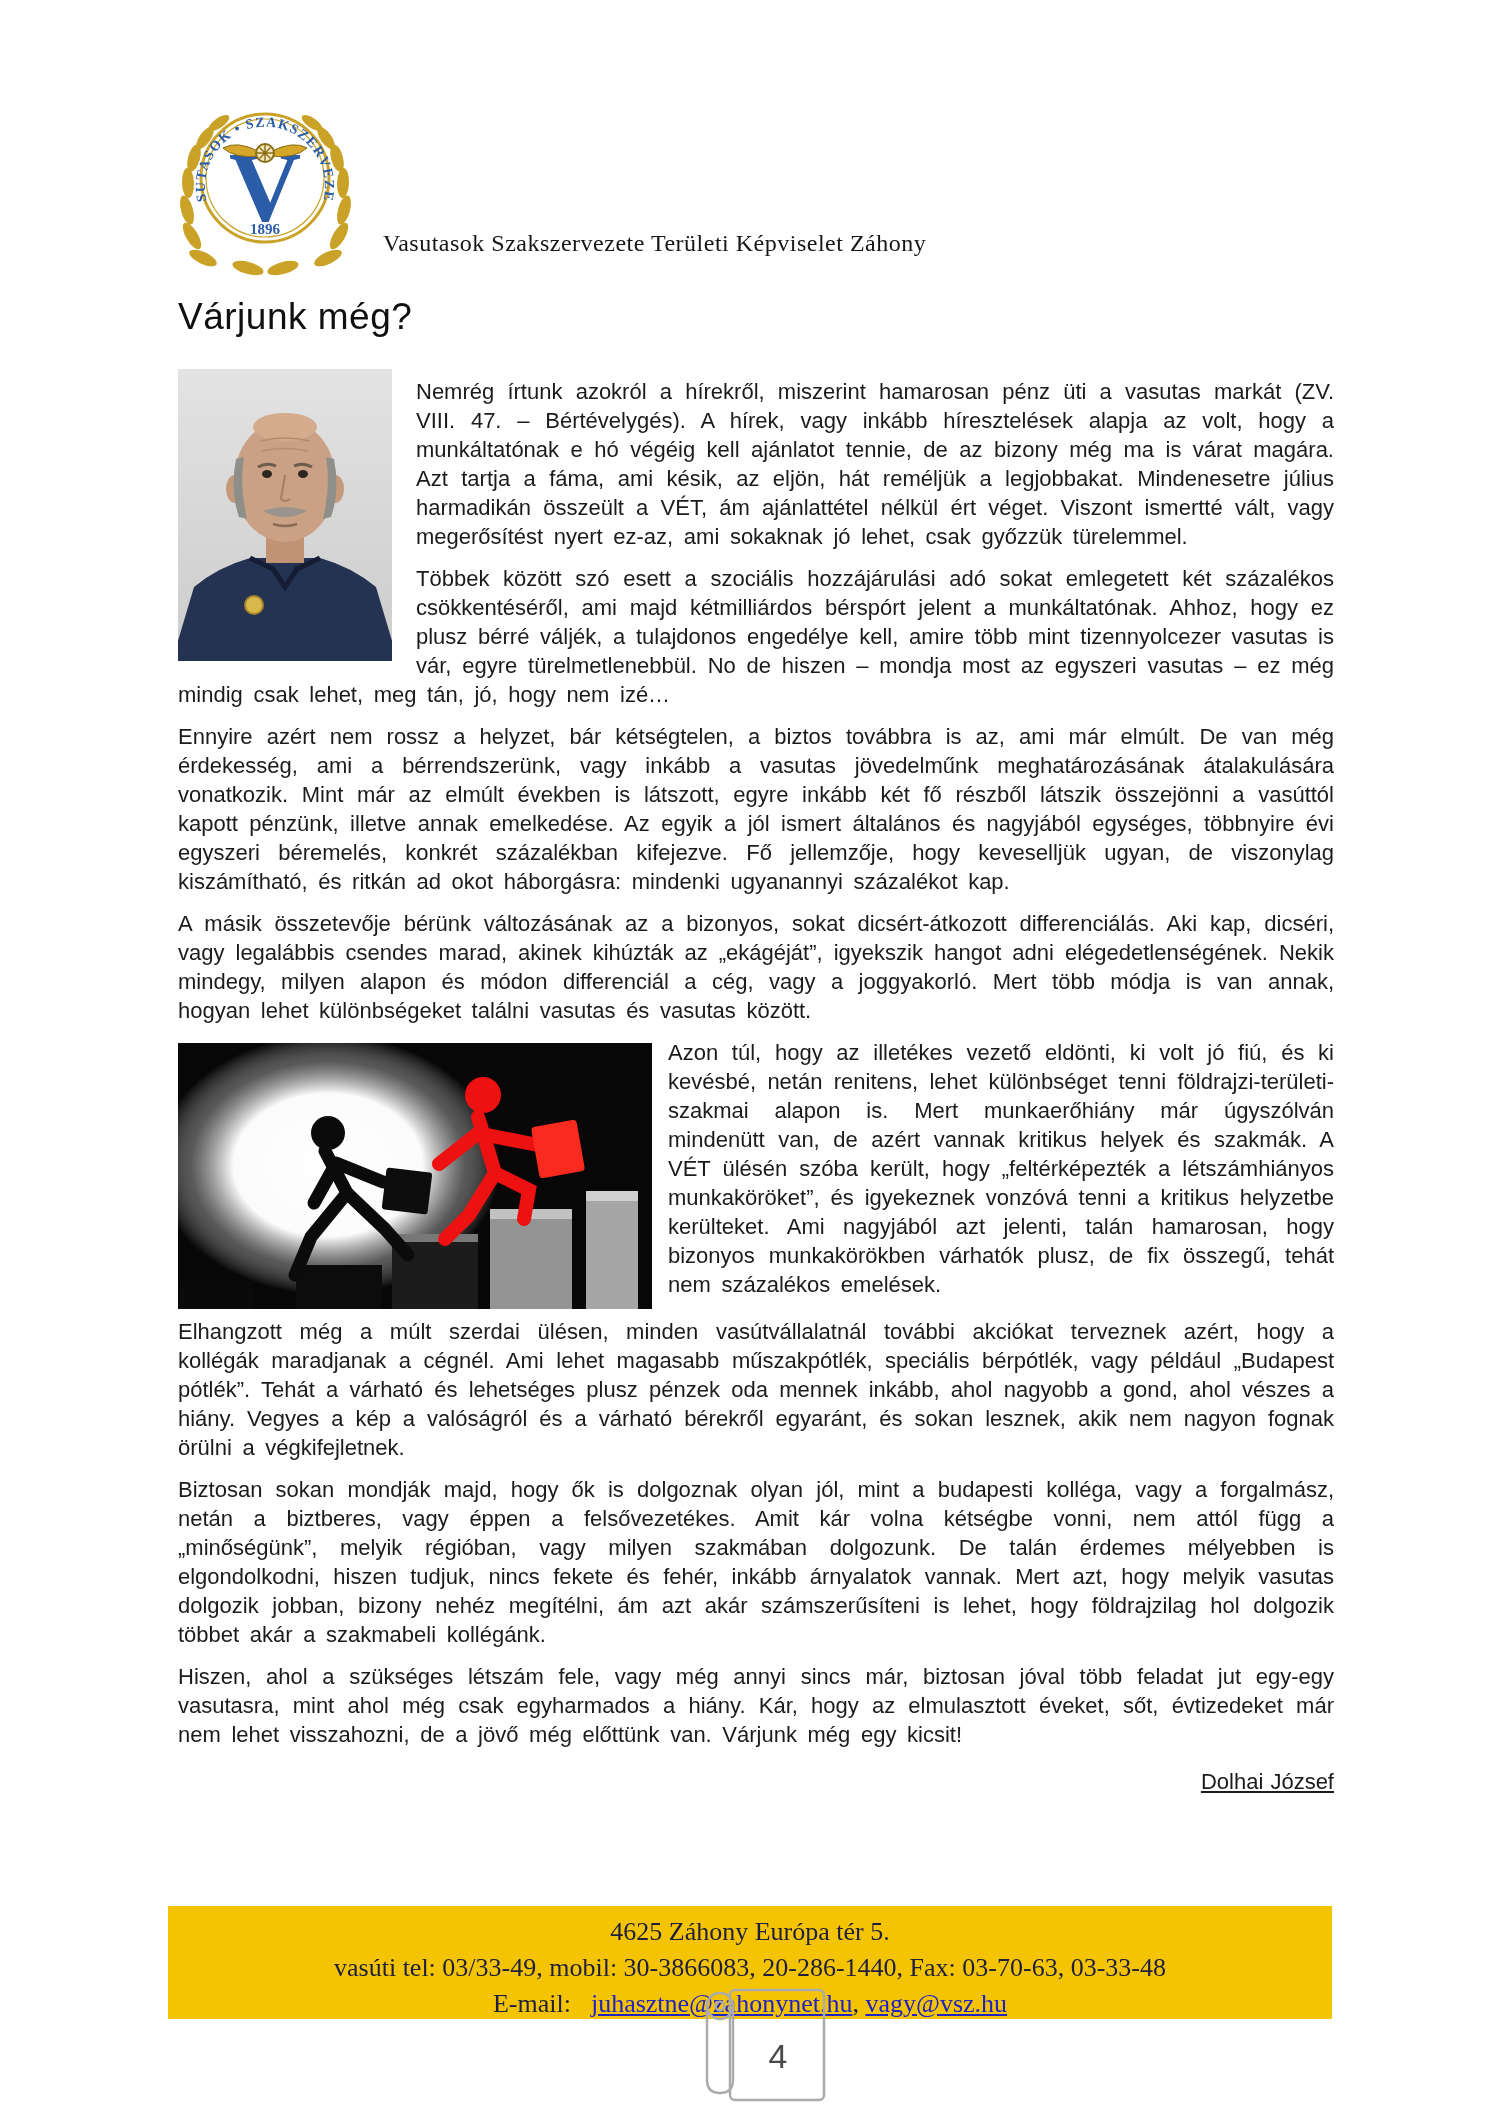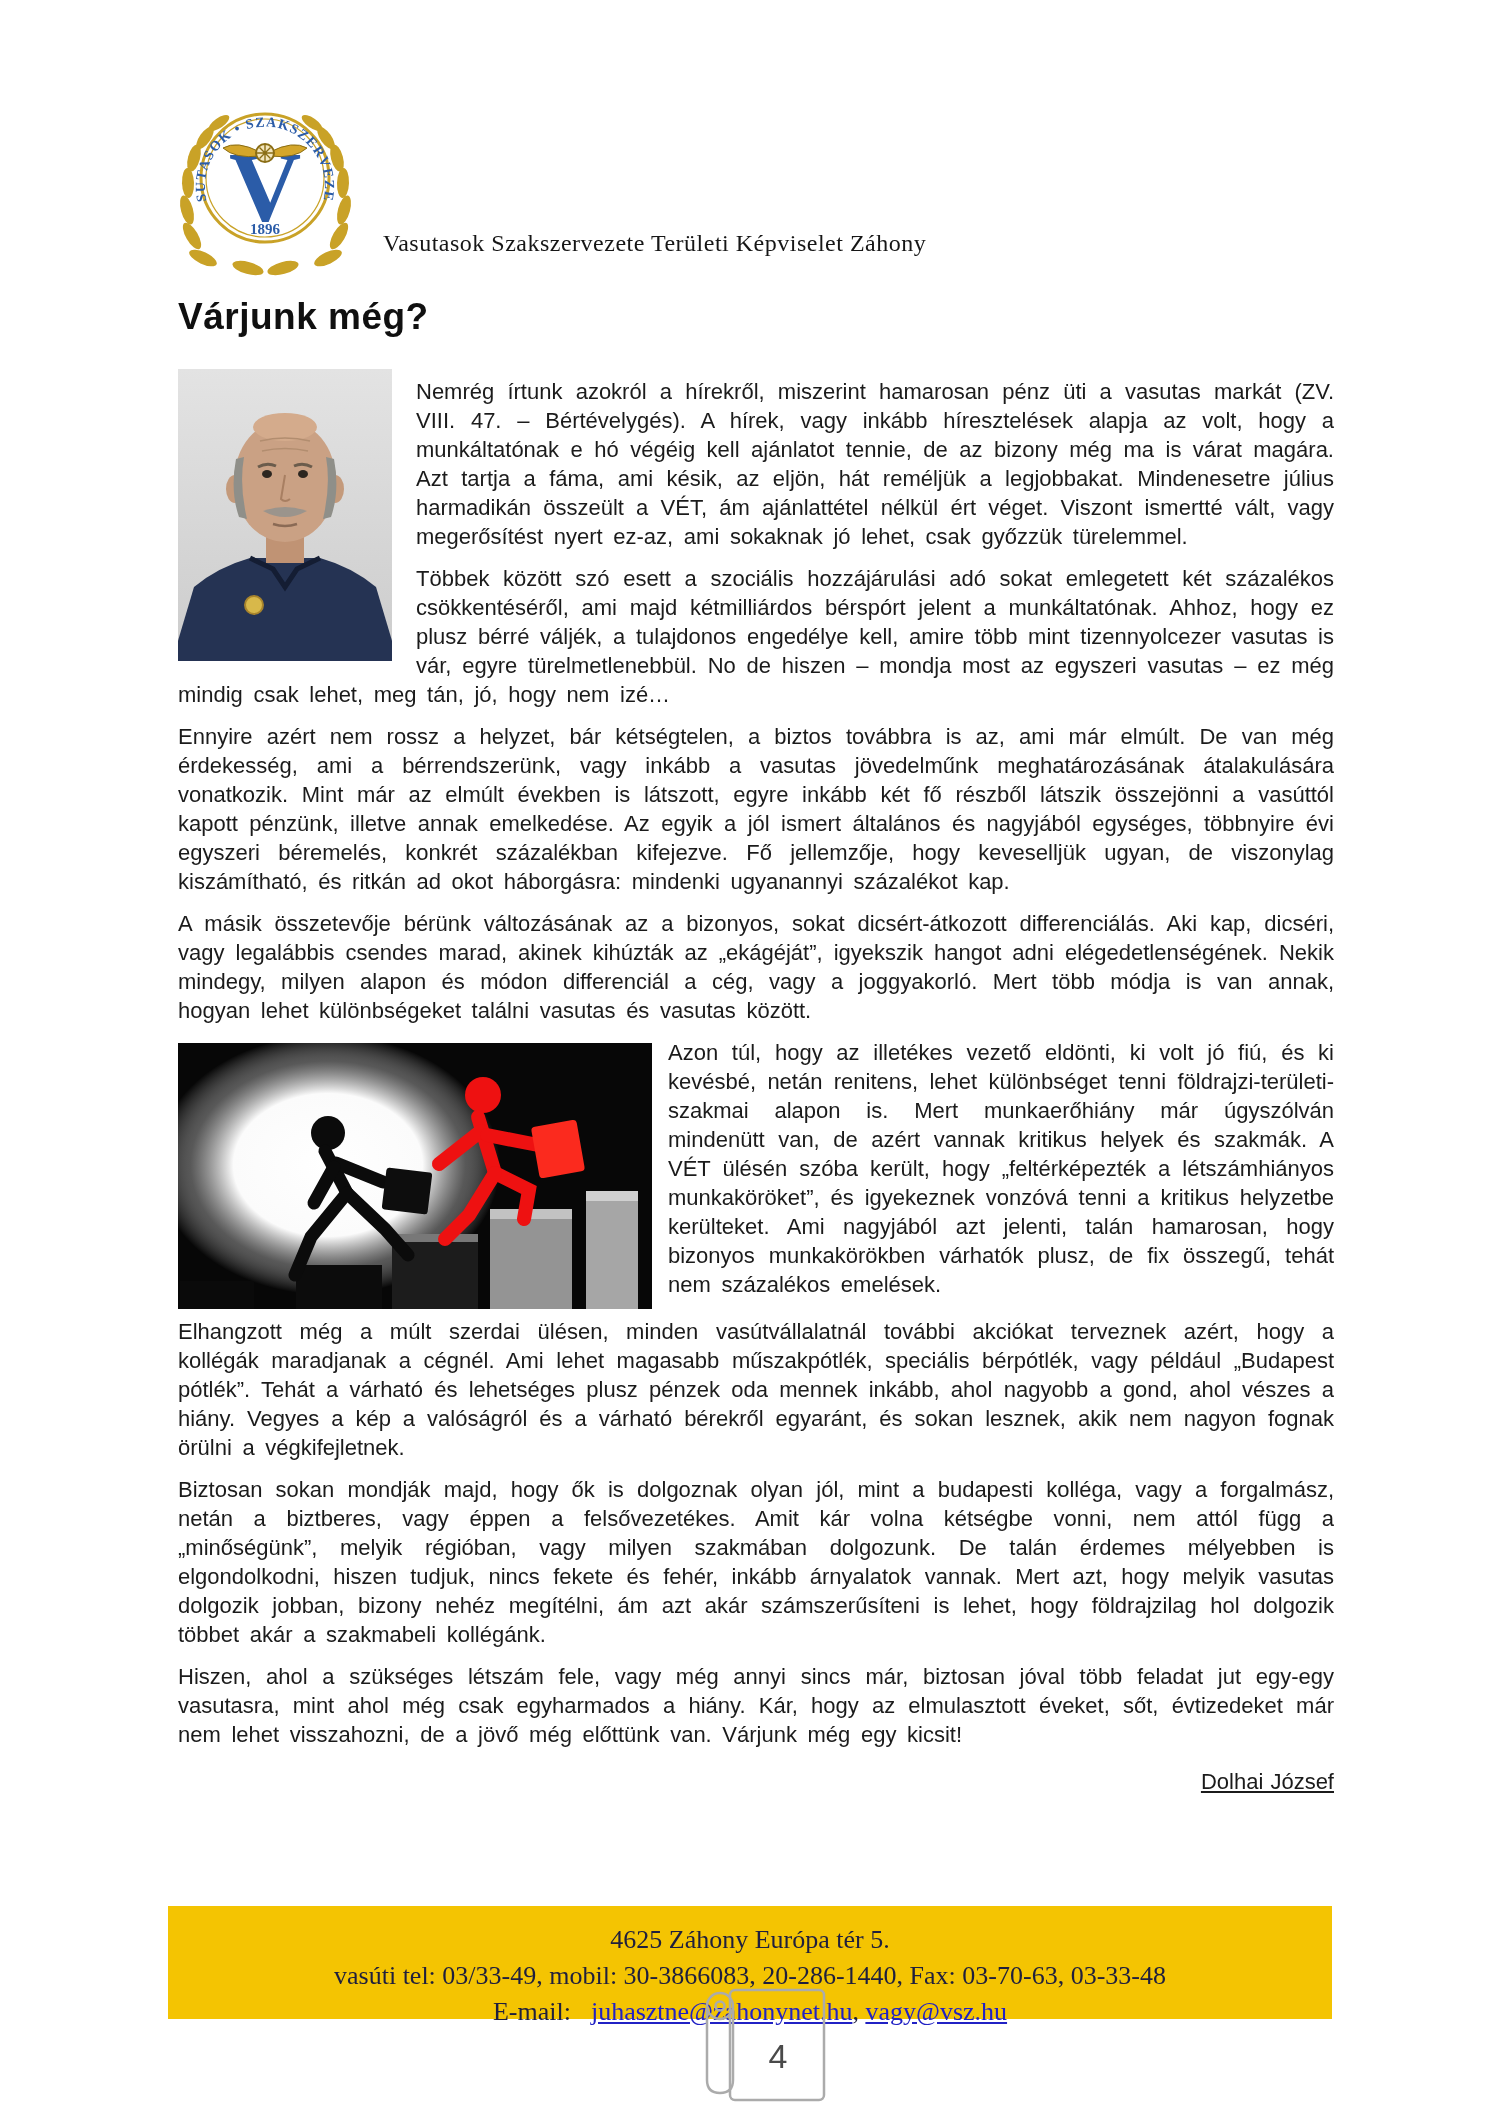--- a/index.html
+++ b/index.html
@@ -9,39 +9,39 @@
   }
   
   .logo{position:absolute;left:163px;top:60px;width:205px;height:218px;}
   .org-title{
     position:absolute;left:383px;top:230px;
     font-family:"Liberation Serif",serif;font-size:24px;color:#161616;
     letter-spacing:.5px;white-space:nowrap;
   }
   .article-heading{
     position:absolute;left:178px;top:296px;
-    font-size:37px;font-weight:bold;color:#101010;letter-spacing:.5px;
+    font-size:37px;font-weight:normal;color:#101010;letter-spacing:.5px;
   }
   
   .content{
     position:absolute;left:178px;top:366px;width:1156px;
     font-size:22px;line-height:29px;color:#1b1b1b;
     text-align:justify;word-spacing:4.5px;
   }
   .content p{margin:11px 0 13px 0;}
   .portrait{float:left;width:214px;height:292px;margin:3px 24px 10px 0;display:block;}
   .stairs{float:left;width:474px;height:266px;margin:5px 16px 8px 0;display:block;}
   .clear-l{clear:left;}
   .signature{text-align:right;margin-top:18px;word-spacing:1px;text-decoration:underline;}
   
   .footer-bar{
     position:absolute;left:168px;top:1906px;width:1164px;height:113px;
     background:#F4C402;text-align:center;
     font-family:"Liberation Serif",serif;font-size:26px;line-height:36px;
-    color:#1f1f3d;padding-top:16px;box-sizing:border-box;
+    color:#1f1f3d;padding-top:8px;box-sizing:border-box;
   }
   .footer-bar a{color:#2121c4;text-decoration:underline;}
   .email-label{margin-right:20px;}
   .page-scroll{position:absolute;left:698px;top:1980px;width:138px;height:134px;}
 </style>
 </head>
 <body>
 
 <div class="page">
 

